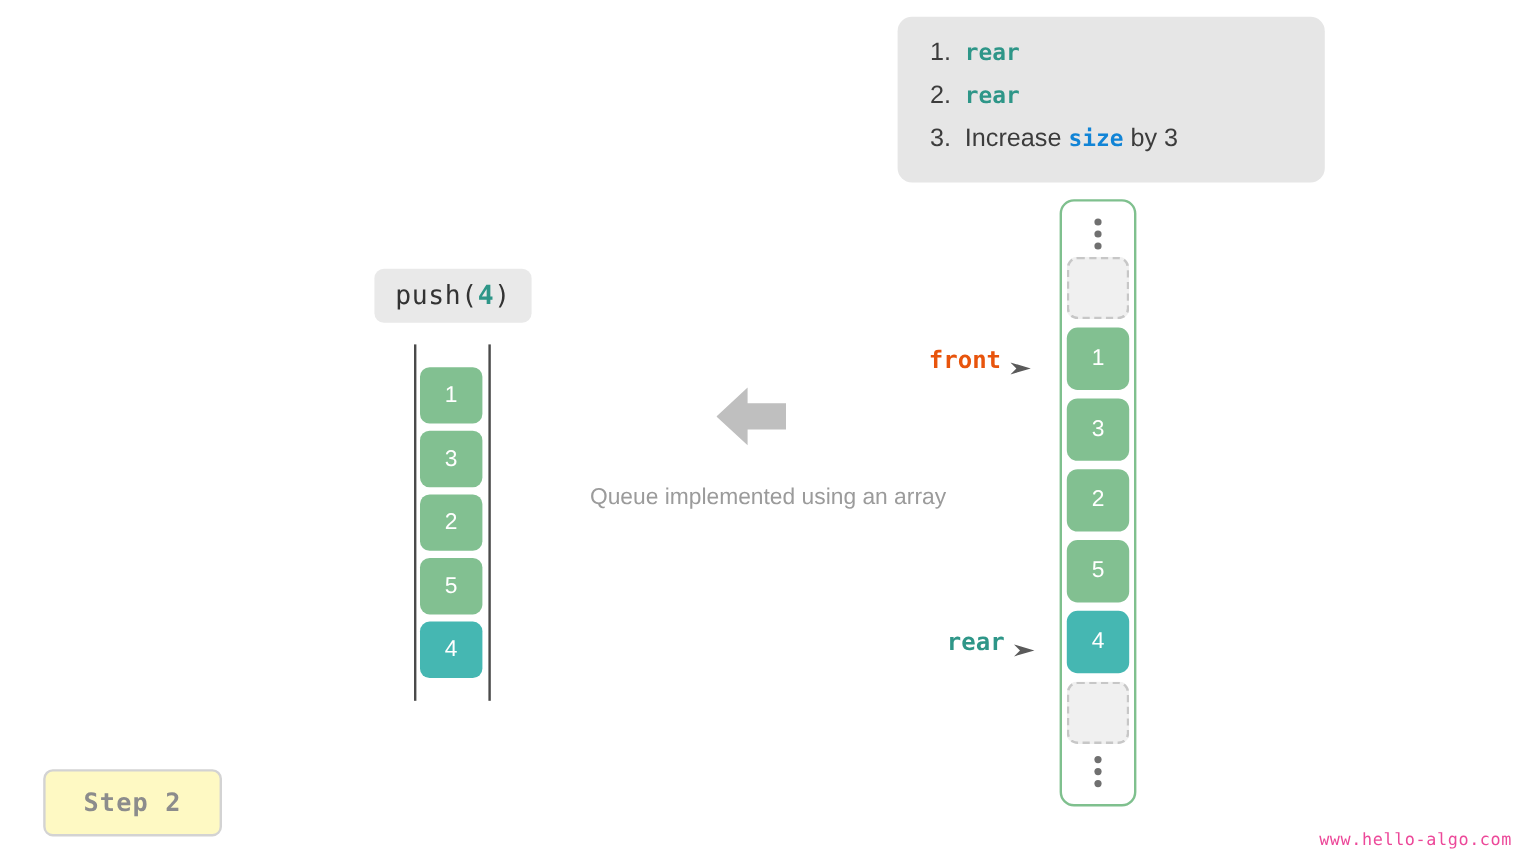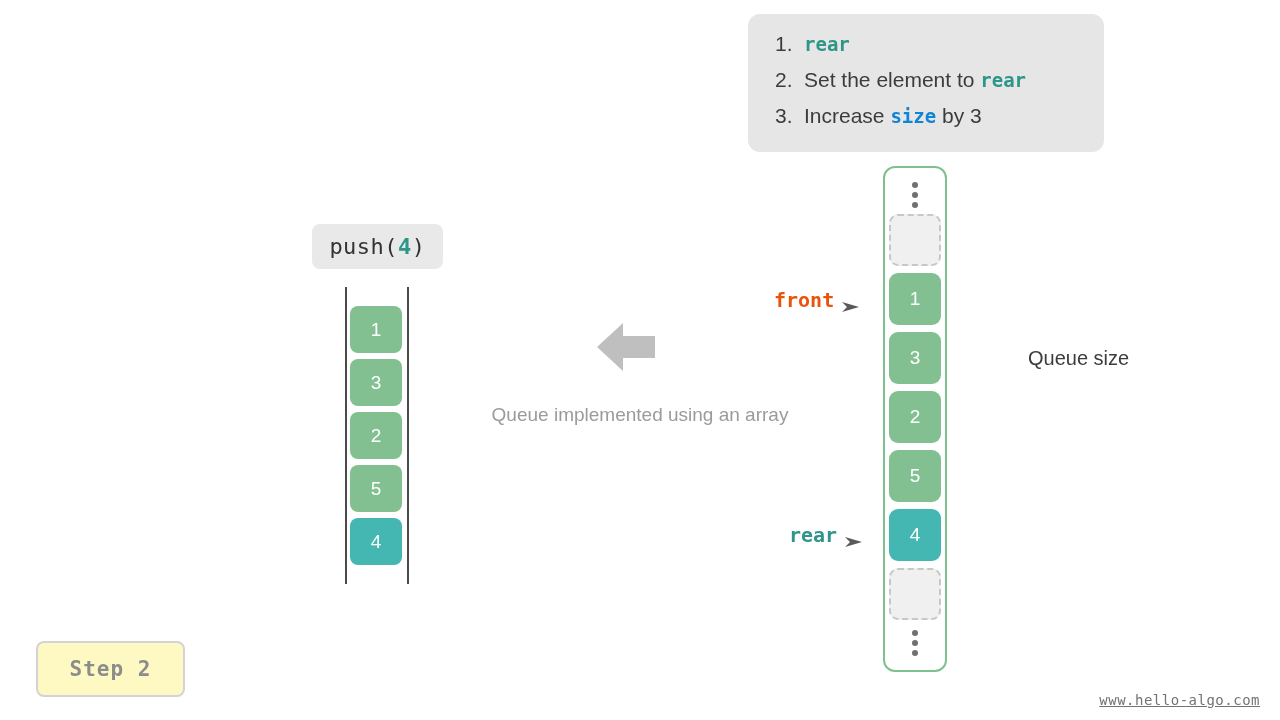--- a/index.html
+++ b/index.html
@@ -239,37 +239,35 @@
     letter-spacing: 1px;
   }
 
   
   #watermark {
     position: absolute;
     right: 20px;
     bottom: 12px;
     font-family: "DejaVu Sans Mono", "Liberation Mono", monospace;
     font-size: 14px;
-    color: #737373;
+    color: #ec4899;
     letter-spacing: 0.5px;
-    text-decoration: underline;
   }
 </style>
 </head>
 <body>
 
 <div id="instruction-panel">
   <div class="instr-row">
     <span class="instr-num">1.</span>
     <span class="kw-mono kw-rear">rear</span>
     <span class="instr-text"></span>
   </div>
   <div class="instr-row">
     <span class="instr-num">2.</span>
-    <span class="instr-text">Set the element to </span>
     <span class="kw-mono kw-rear">rear</span>
     <span class="instr-text"></span>
   </div>
   <div class="instr-row">
     <span class="instr-num">3.</span>
     <span class="instr-text">Increase </span>
     <span class="kw-mono kw-size">size</span>
     <span class="instr-text"> by 3</span>
   </div>
 </div>
@@ -334,18 +332,17 @@
 <div class="ptr" id="ptr-rear">
   <span>rear</span>
   <span class="ptr-arrow">
     <svg width="18" height="12" viewBox="0 0 18 12" xmlns="http://www.w3.org/2000/svg">
       <path d="M0 1 L17 6 L0 11 L5 6 Z" fill="#5a5a5a"></path>
     </svg>
   </span>
 </div>
 
 <div id="queue-size-block">
-  <div id="queue-size-title">Queue size</div>
 </div>
 
 <div id="step-badge">Step 2</div>
 
 <div id="watermark">www.hello-algo.com</div>
 
 </body></html>

